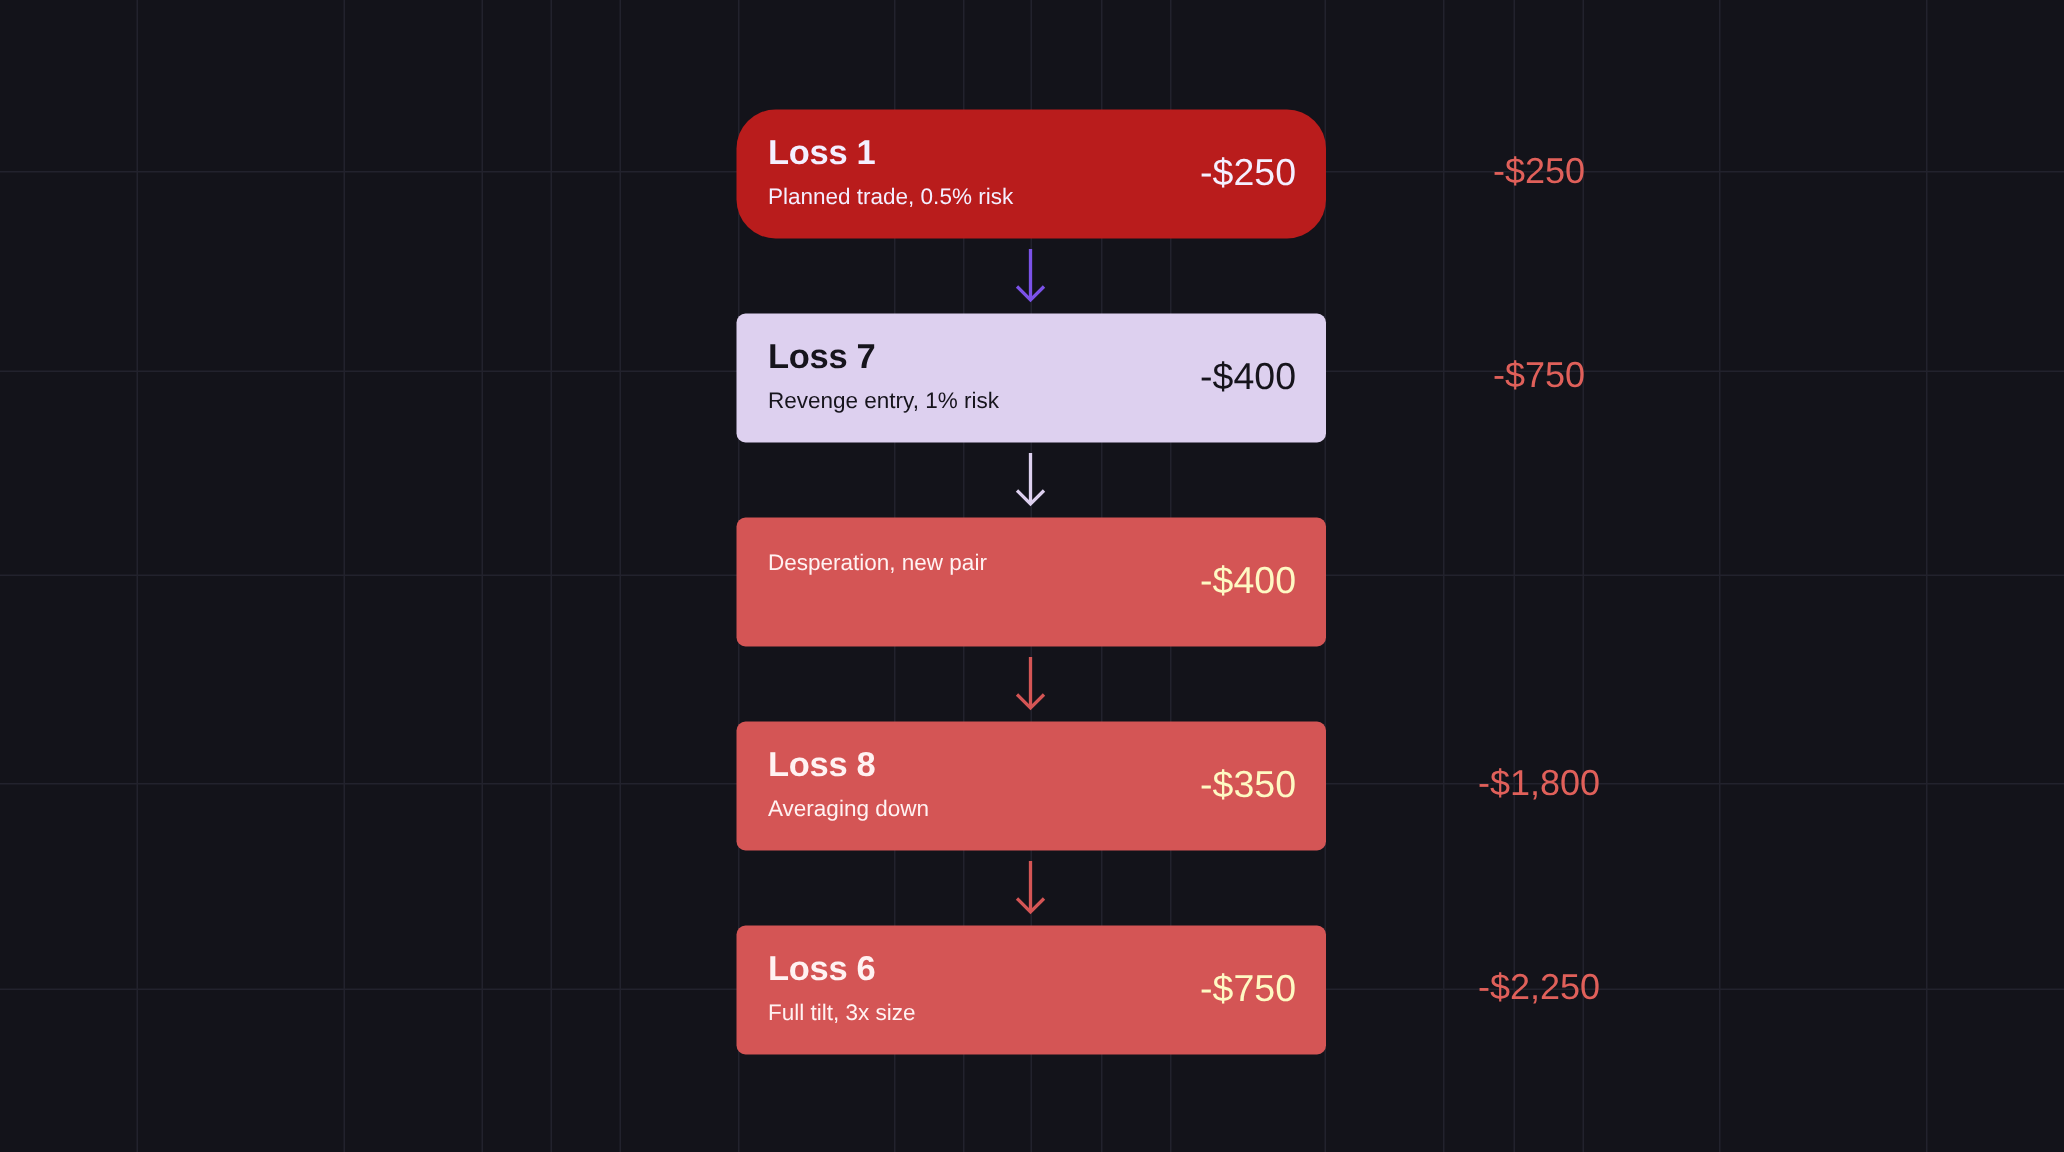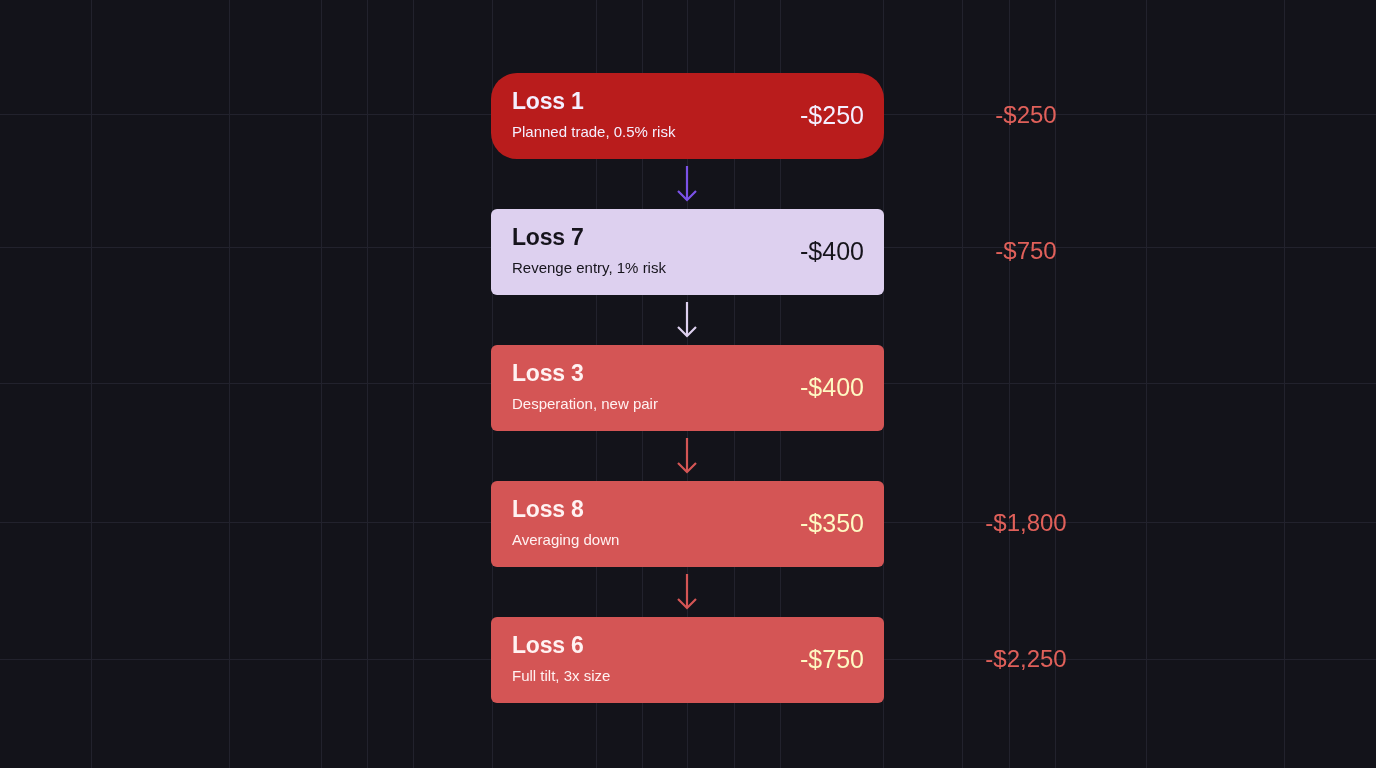--- a/index.html
+++ b/index.html
@@ -130,21 +130,20 @@
     <div class="subtitle">Revenge entry, 1% risk</div>
     <div class="amount">-$400</div>
   </div>
 
   <svg class="arrow" style="top:300px" viewBox="0 0 22 38">
     <line x1="11" y1="2" x2="11" y2="36" stroke="#ddd0ef" stroke-width="2.2"></line>
     <polyline points="2,27 11,36 20,27" fill="none" stroke="#ddd0ef" stroke-width="2.2"></polyline>
   </svg>
 
   <div class="card card-red" style="top:345px">
-    <div class="title">Loss 3</div>
     <div class="subtitle">Desperation, new pair</div>
     <div class="amount">-$400</div>
   </div>
 
   <svg class="arrow" style="top:436px" viewBox="0 0 22 38">
     <line x1="11" y1="2" x2="11" y2="36" stroke="#d45555" stroke-width="2.2"></line>
     <polyline points="2,27 11,36 20,27" fill="none" stroke="#d45555" stroke-width="2.2"></polyline>
   </svg>
 
   <div class="card card-red" style="top:481px">

